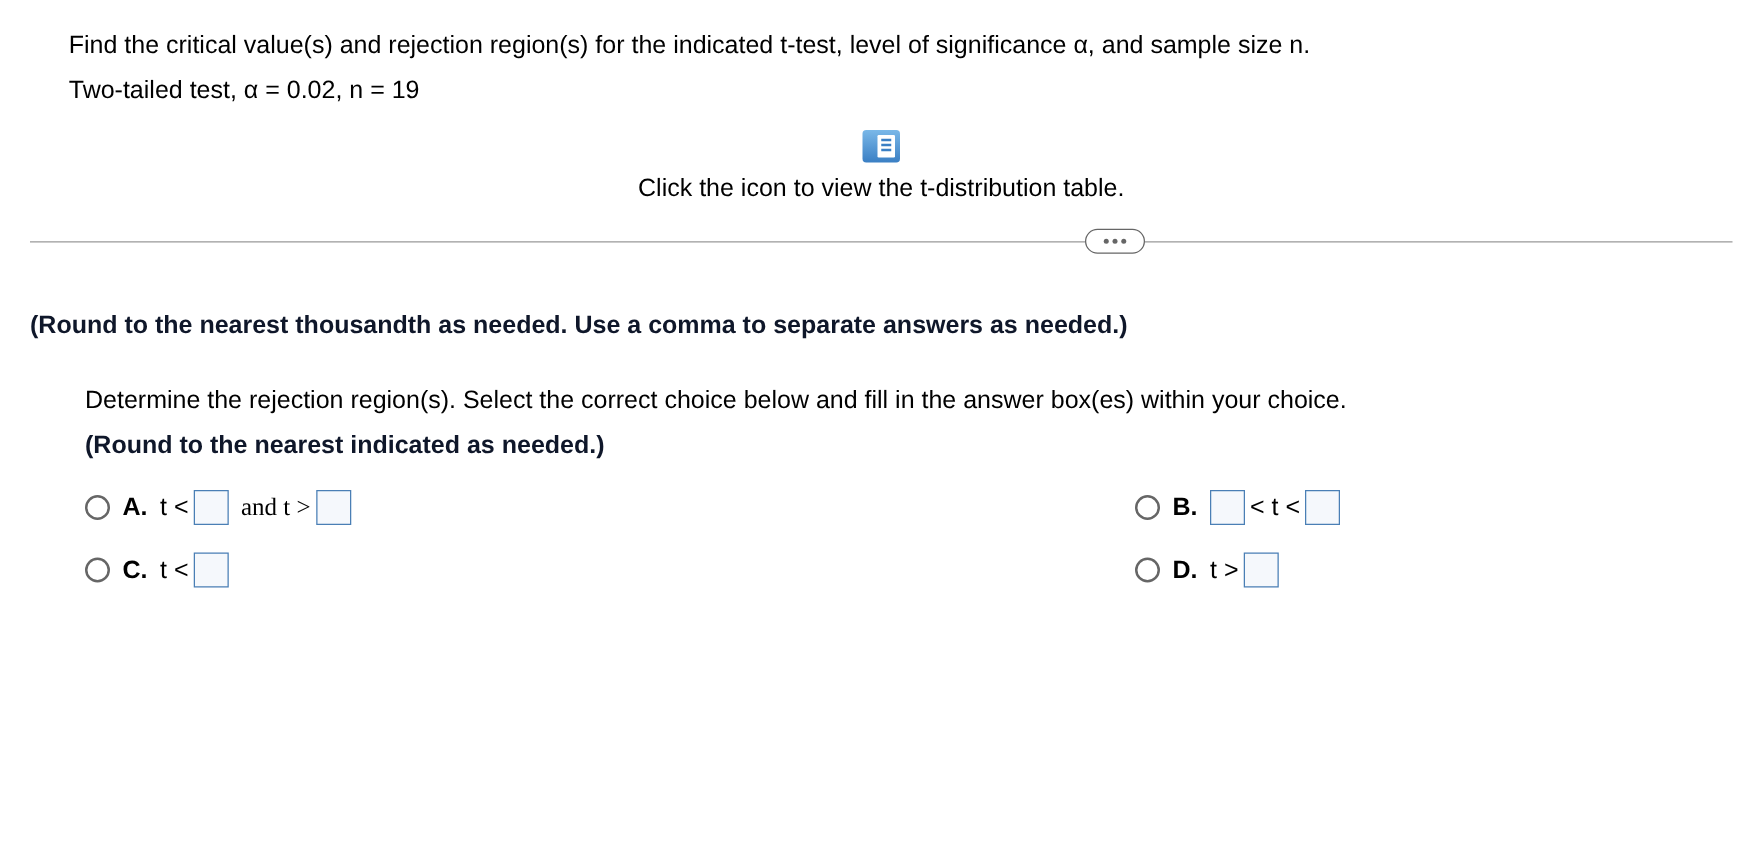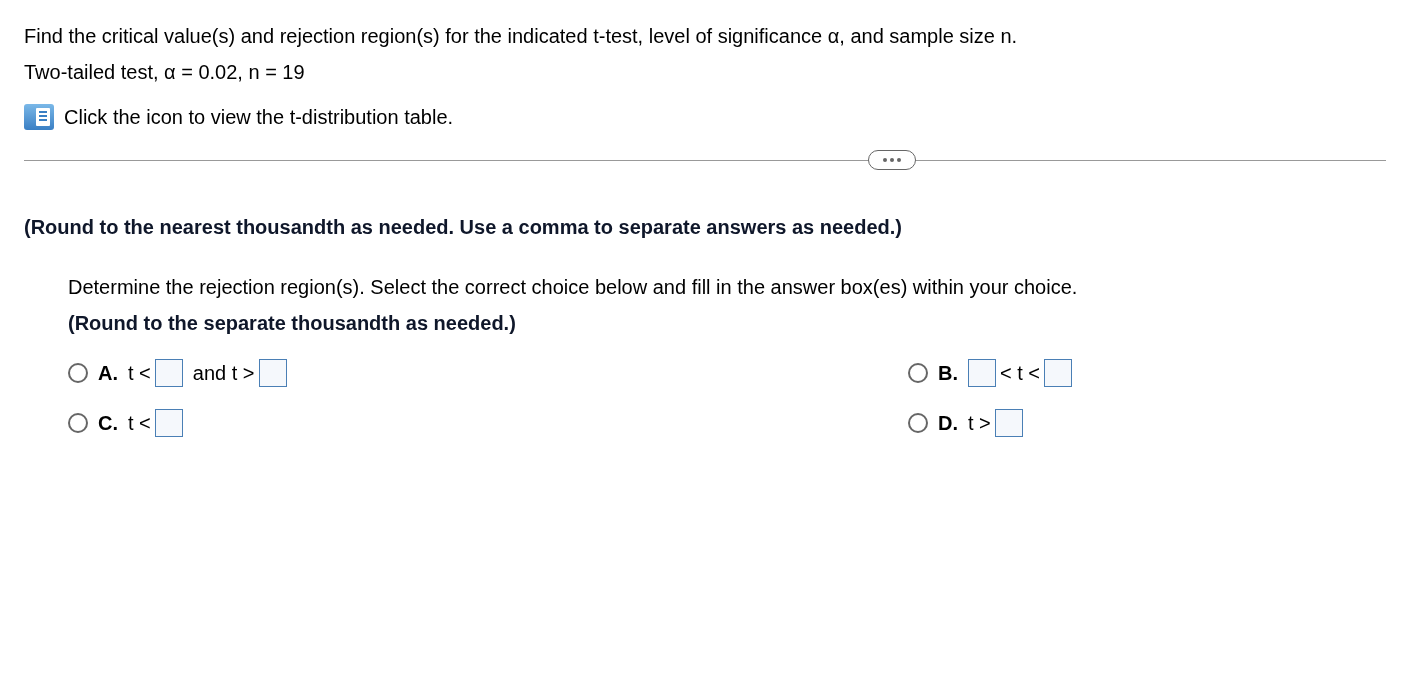--- a/index.html
+++ b/index.html
@@ -11,27 +11,29 @@
       font-family: Arial, Helvetica, sans-serif;
       font-size: 20px;
       color: #000;
       padding: 20px 24px;
       width: 1410px;
       background: #fff;
     }
     .question-line {
       line-height: 1.6;
       margin-bottom: 4px;
+      margin-left: 31px;
     }
     .icon-line {
       display: flex;
       align-items: center;
       gap: 10px;
       margin-top: 16px;
       margin-bottom: 30px;
+      flex-direction: column;
     }
     .table-icon {
       width: 30px;
       height: 26px;
       background: linear-gradient(#7ab8e8, #3a7fc4);
       border-radius: 3px;
       position: relative;
       flex-shrink: 0;
     }
     .table-icon::before {
@@ -170,31 +172,31 @@
       <span></span>
   </div>
 </div>
 
 <div>
   <div class="prompt-line hint">(Round to the nearest thousandth as needed. Use a comma to separate answers as needed.)</div>
 </div>
 
 <div class="section2">
   <div class="prompt-line">Determine the rejection region(s). Select the correct choice below and fill in the answer box(es) within your choice.</div>
-  <div class="prompt-line hint">(Round to the separate thousandth as needed.)</div>
+  <div class="prompt-line hint">(Round to the nearest indicated as needed.)</div>
 
   <div class="choices">
 
     <div class="choice">
       <div class="radio"></div>
       <div class="choice-content">
         <span class="choice-label">A.</span>
         <span class="math">t &lt;</span>
         <input type="text" class="input-box input-box-sm" style="">
-        <span class="math" style="margin-left:6px;">and t &gt;</span>
+        <span class="math" style="margin-left:6px;font-family:Liberation Serif, serif;">and t &gt;</span>
         <input type="text" class="input-box input-box-sm" style="">
       </div>
     </div>
 
     <div class="choice right-col">
       <div class="radio"></div>
       <div class="choice-content">
         <span class="choice-label">B.</span>
         <input type="text" class="input-box input-box-sm" style="">
         <span class="math">&lt; t &lt;</span>

